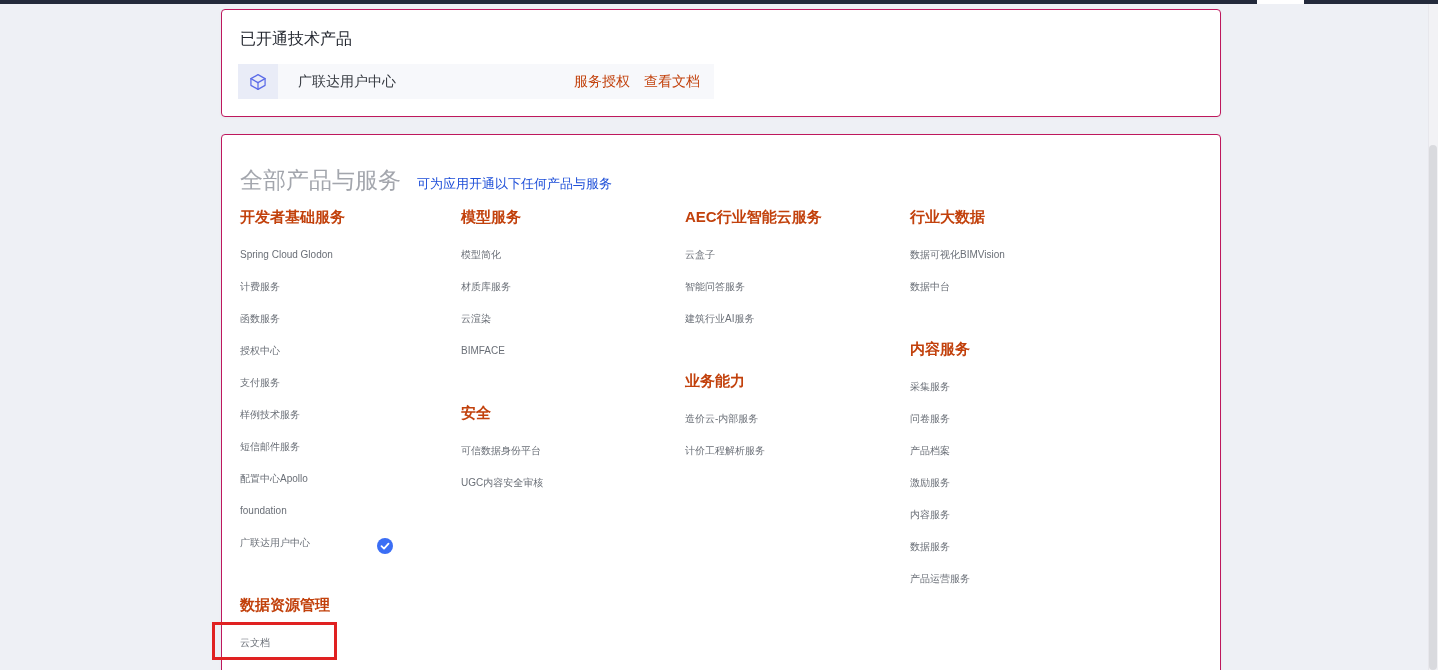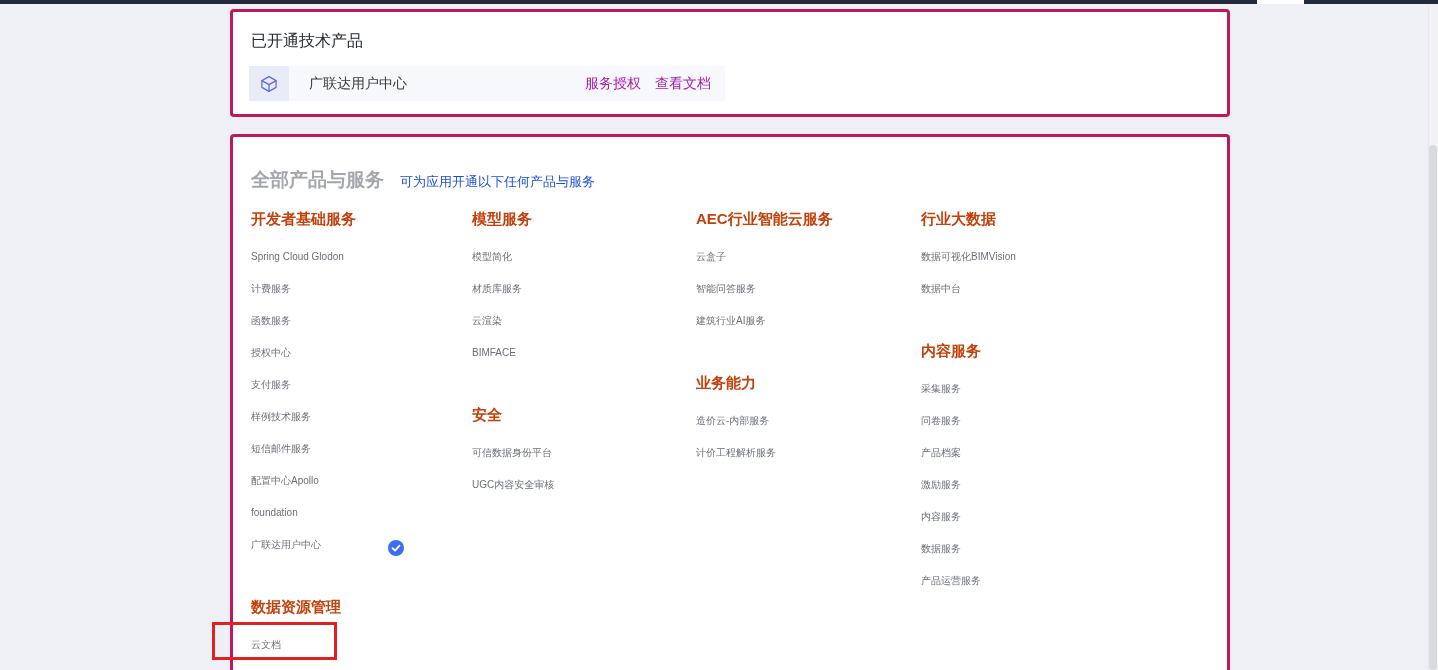--- a/index.html
+++ b/index.html
@@ -13,44 +13,44 @@
   
   .topbar { position:absolute; left:0; top:0; width:1438px; height:4px; background:#232a3b; }
   .topbar-gap { position:absolute; left:1257px; top:0; width:47px; height:4px; background:#ffffff; }
 
   
   .scrollbar-track { position:absolute; right:0; top:4px; width:10px; height:666px; background:#f2f2f5; border-left:1px solid #e7e7ec; }
   .scrollbar-thumb { position:absolute; right:1px; top:145px; width:8px; height:525px; background:#d9dade; border-radius:4px; }
 
   
   .card {
-    position:absolute; left:230px; width:1000px; background:#ffffff;
-    border:3px solid #be185d; border-radius:4px;
+    position:absolute; left:221px; width:1000px; background:#ffffff;
+    border:1px solid #be185d; border-radius:4px;
     box-shadow:0 1px 3px rgba(40,46,60,0.04);
   }
   .card1 { top:9px; height:108px; }
   .card2 { top:134px; height:560px; }
 
   .card1-title { position:absolute; left:18px; top:19px; font-size:16px; font-weight:500; color:#242830; }
 
   .product-row {
     position:absolute; left:16px; top:54px; width:476px; height:35px;
     background:#f7f8fb; display:flex; align-items:center;
   }
   .product-row .icon-tile {
     width:40px; height:35px; background:#e9ecf7; display:flex; align-items:center; justify-content:center;
     flex:0 0 40px;
   }
   .product-row .pname { margin-left:20px; font-size:14px; color:#33373e; }
   .product-row .links { margin-left:auto; padding-right:14px; display:flex; gap:14px; }
-  .product-row .links a { font-size:14px; color:#a21caf; text-decoration:none; cursor:pointer; }
+  .product-row .links a { font-size:14px; color:#c2410c; text-decoration:none; cursor:pointer; }
 
   
   .catalog-header { position:absolute; left:18px; top:30px; display:flex; align-items:baseline; gap:16px; }
-  .catalog-title { font-size:19px; color:#a3a6ad;font-weight:bold; }
+  .catalog-title { font-size:23px; color:#a3a6ad; }
   .catalog-subtitle { font-size:13px; color:#1d4ed8;text-align:right; }
 
   .columns { position:absolute; left:18px; top:72px; right:18px; display:flex; }
   .col { flex:0 0 auto; }
   .col:nth-child(1){ width:221px; }
   .col:nth-child(2){ width:224px; }
   .col:nth-child(3){ width:225px; }
   .col:nth-child(4){ width:290px; }
   .section + .section { margin-top:36px; }
   .sec-heading { font-size:15px; font-weight:700; color:#c2410c; height:20px; line-height:20px; margin-bottom:12px; }

